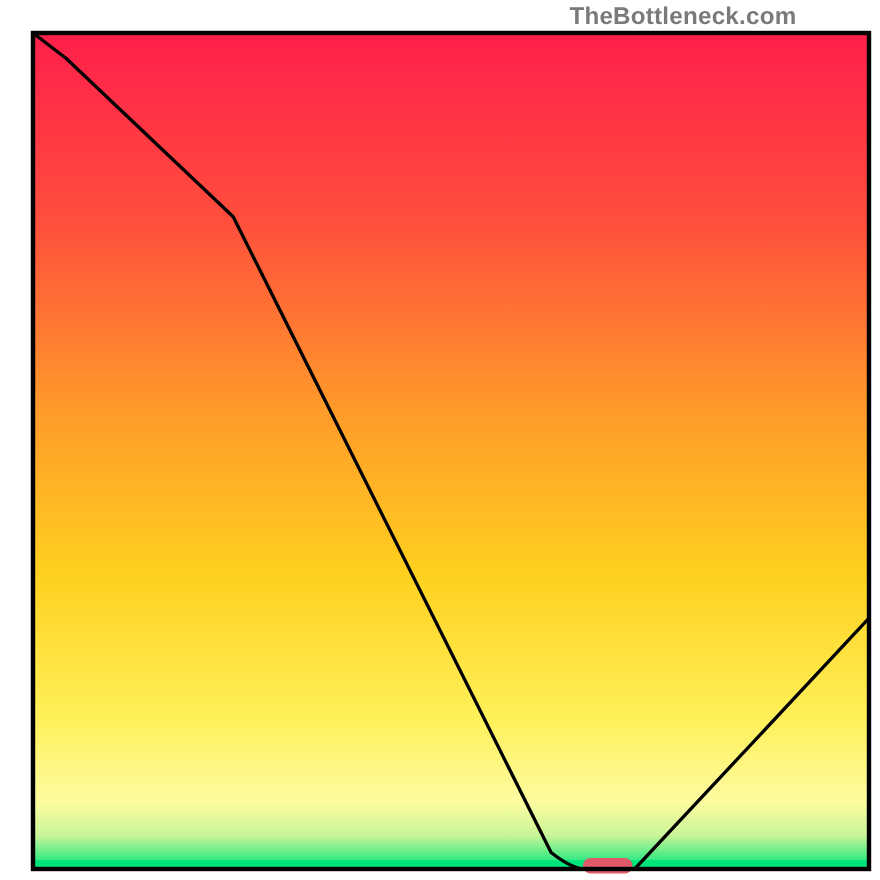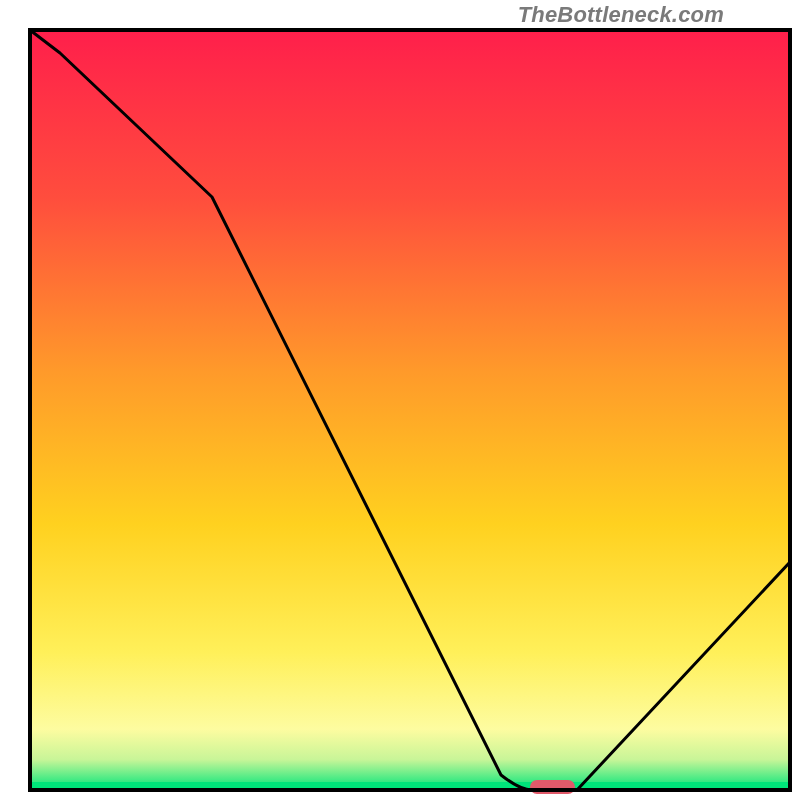--- a/index.html
+++ b/index.html
@@ -7,21 +7,20 @@
     padding: 0;
     width: 800px;
     height: 800px;
     background: #ffffff;
     font-family: Arial, Helvetica, sans-serif;
   }
   .chart-wrap {
     position: relative;
     width: 732px;
     height: 800px;
-    font-style: italic;
   }
   svg {
     display: block;
   }
   .watermark {
     position: absolute;
     top: 2px;
     right: 8px;
     font-size: 22px;
     font-weight: 600;

